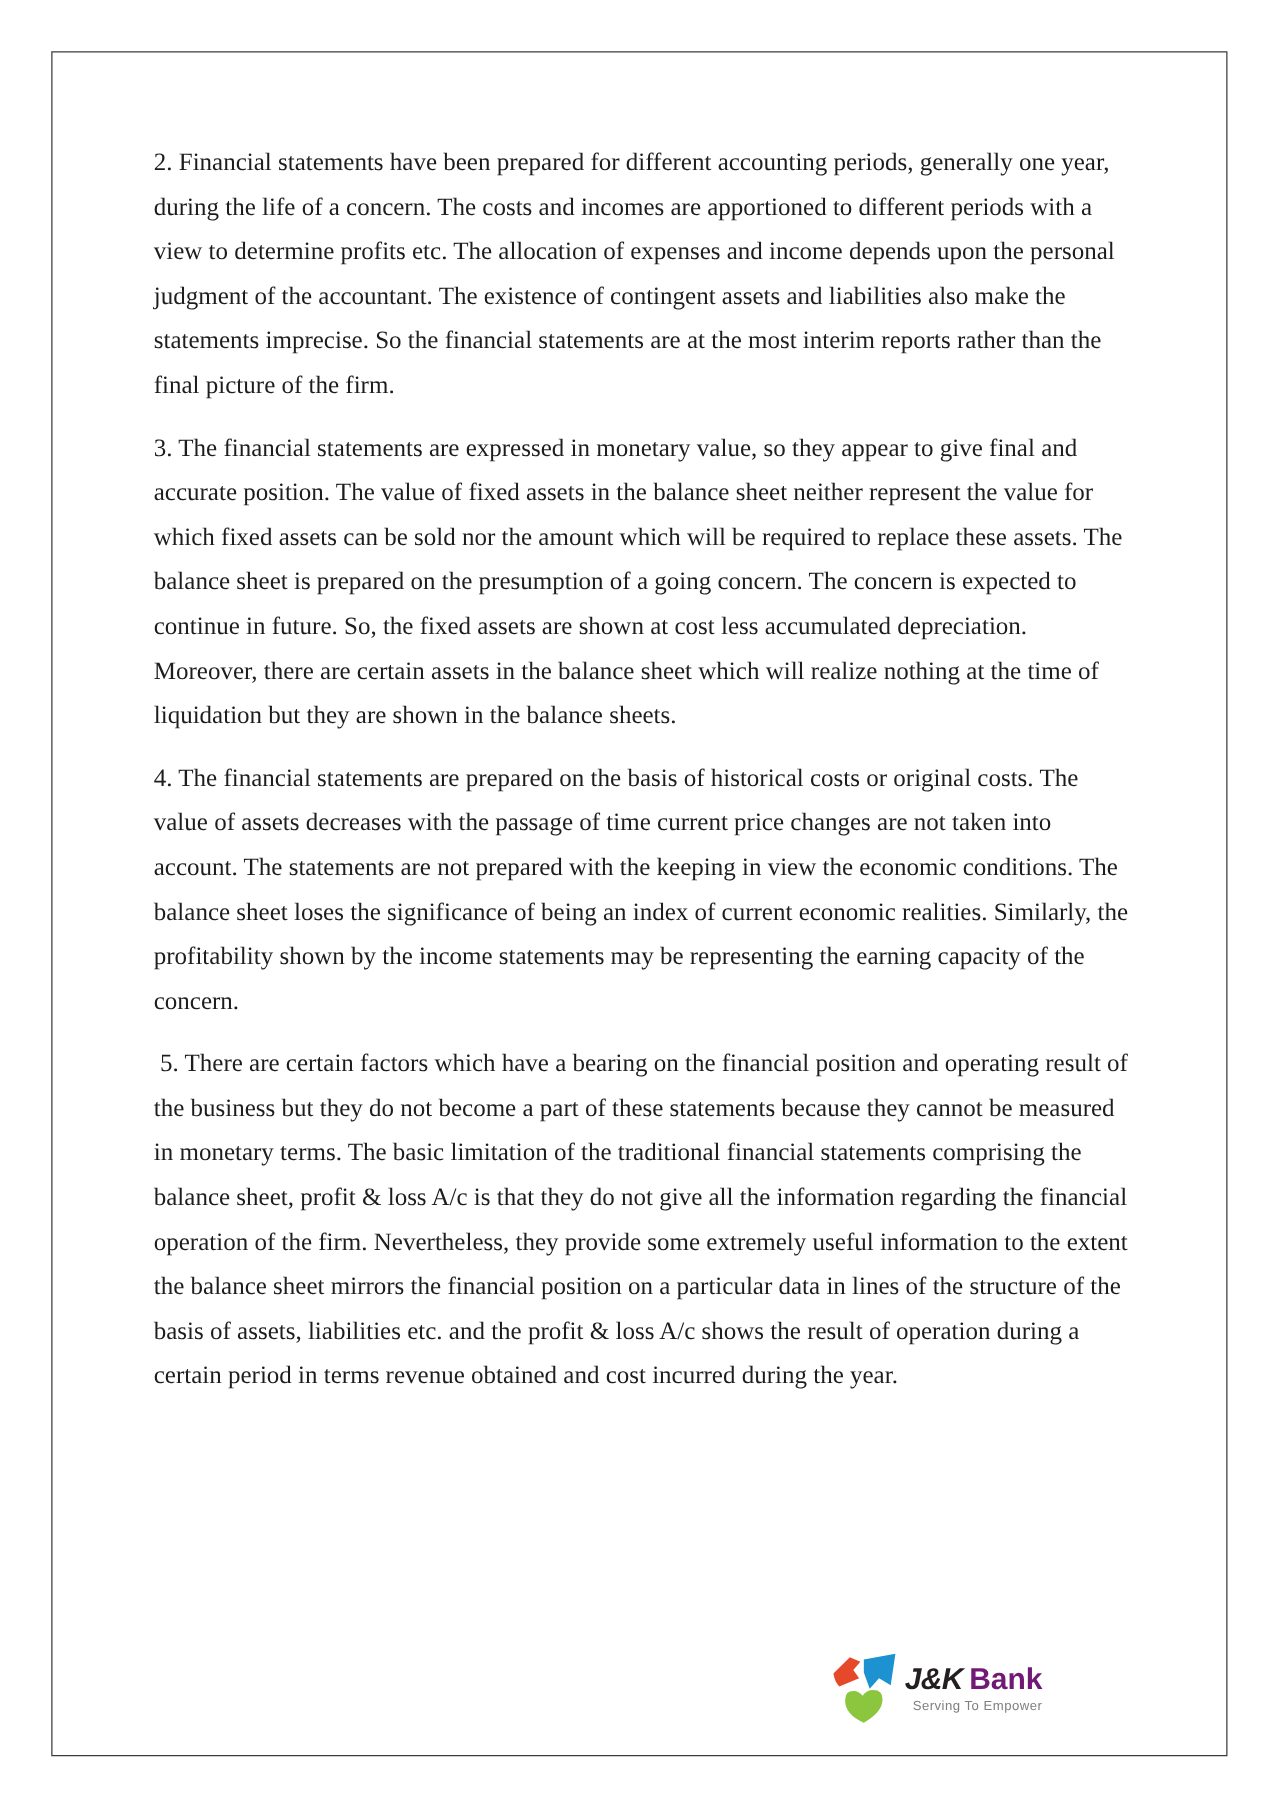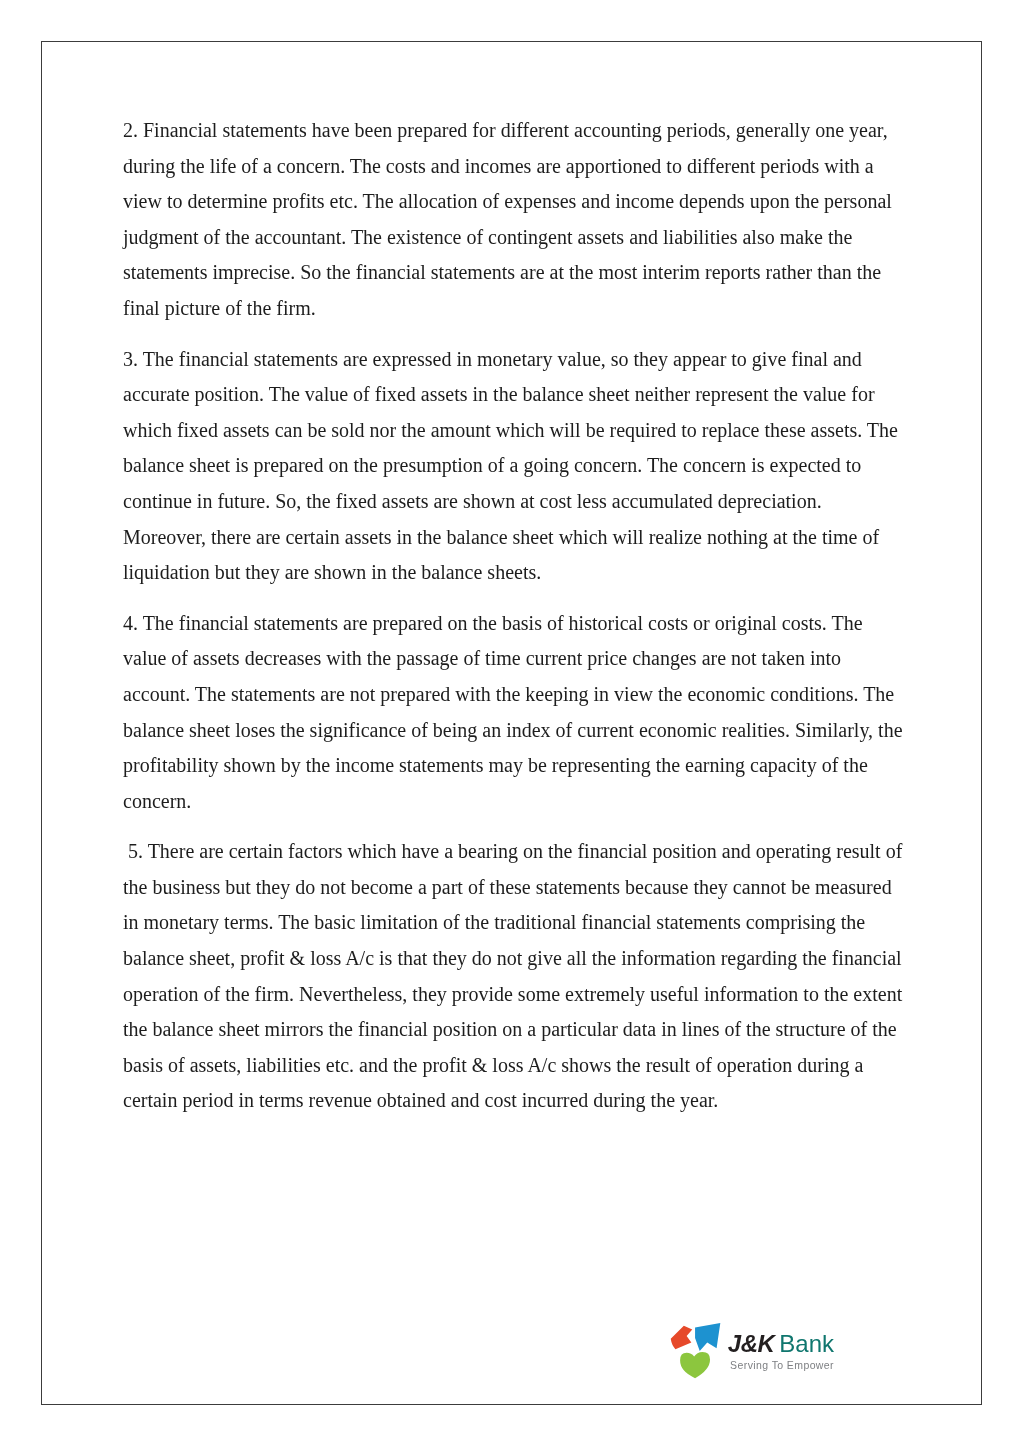--- a/index.html
+++ b/index.html
@@ -57,22 +57,22 @@
     line-height: 1;
     white-space: nowrap;
     color: #231f20;
   }
   .logo-jk {
     font-weight: 700;
     letter-spacing: -0.5px;
     font-style: italic;
   }
   .logo-bank {
-    font-weight: 400;
-    color: #0f766e;
+    font-weight: 700;
+    color: #701a75;
     margin-left: 5px;
   }
   .logo-tagline {
     font-family: "Liberation Sans", sans-serif;
     font-size: 10.5px;
     color: #7d7f82;
     margin-top: 3px;
     letter-spacing: 0.4px;
     white-space: nowrap;
   }

